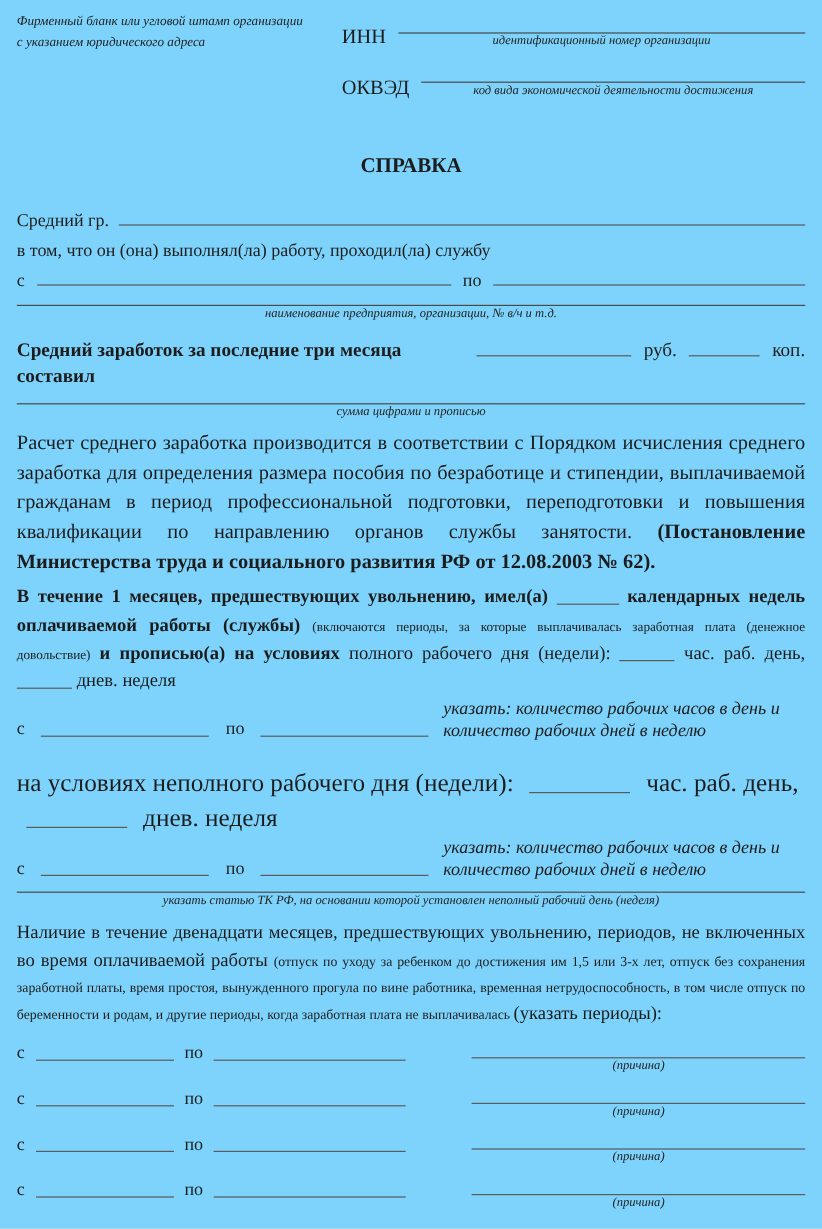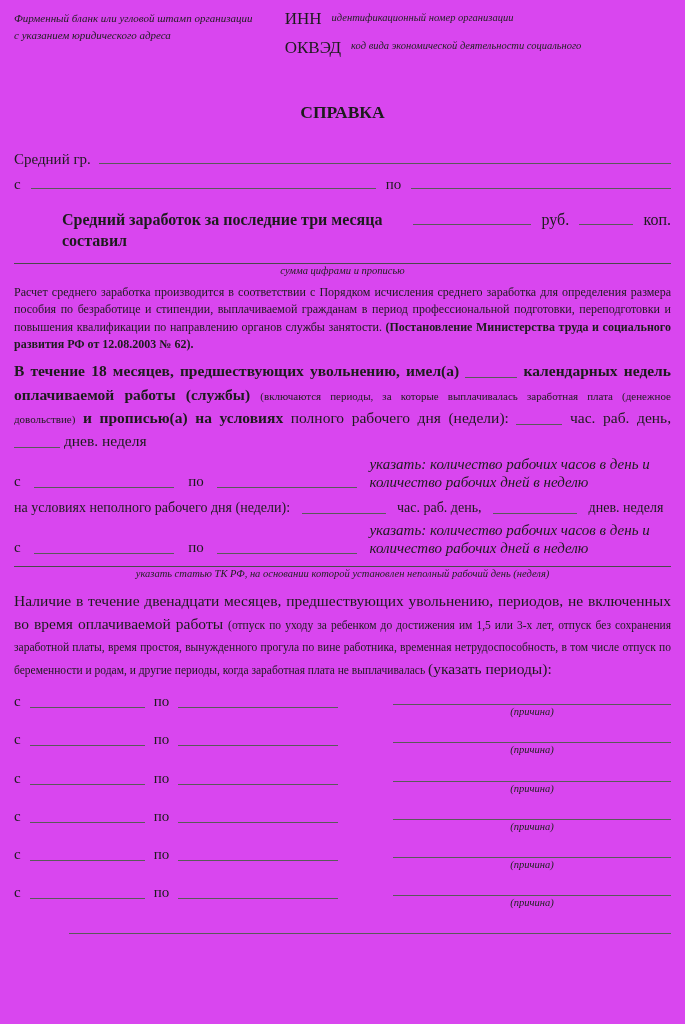--- a/index.html
+++ b/index.html
@@ -1,60 +1,60 @@
 <!DOCTYPE html>
 <html lang="ru"><head>
 <meta charset="utf-8">
 <style>
   * { margin:0; padding:0; box-sizing:border-box; }
   html,body { background:#e8e8e8; }
   .page {
-    width:685px; height:1024px; margin:0 auto; background:#d946ef;
+    width:685px; height:1024px; margin:0 auto; background:#7dd3fc;
     font-family:"Liberation Serif","DejaVu Serif",serif;
     color:#1c1c1c; font-size:15px; line-height:1.35;
     padding:8px 14px 0 14px; overflow:hidden; position:relative;
   }
   .blank { display:inline-block; border-bottom:1px solid #5a5a5a; height:14px; vertical-align:-2px; }
   .grow { flex:1 1 auto; }
   .caption-center { display:block; text-align:center; font-style:italic; font-size:10.5px; line-height:1.25; color:#222; }
   .rule { border-top:1px solid #4a4a4a; }
   .row-flex { display:flex; align-items:baseline; }
   
   .header-row { display:flex; margin-top:2px; }
   .letterhead { width:300px; font-style:italic; font-size:11px; line-height:1.5; }
   .codes { width:428px; margin-left:auto; }
   .code-row { display:flex; align-items:flex-end; }
   .code-row + .code-row { margin-top:10px; }
   .code-label { font-size:17px; line-height:1.1; margin-right:10px; }
-  .code-field { flex:1; display:flex; flex-direction:row; }
+  .code-field { flex:1; display:flex; flex-direction:column; }
   .code-line { border-bottom:1px solid #4a4a4a; height:18px; }
   
   .title-main { text-align:center; font-weight:bold; font-size:17.5px; margin-top:44px; }
   .title-sub  { text-align:center; font-weight:bold; font-size:15.5px; margin-top:2px; }
   
   .issued-row { display:flex; align-items:baseline; margin-top:24px; }
   .statement { margin-top:5px; }
   .fromto { display:flex; align-items:baseline; margin-top:5px; }
   .fromto .lbl { padding:0 10px 0 0; }
   .fromto .lbl.mid { padding:0 10px; }
   
   .rule-block { margin-top:9px; }
   
-  .earnings { margin-top:14px; font-size:16px;margin-left:48px; }
+  .earnings { margin-top:14px; font-size:16px; }
   .earnings b { font-weight:bold; }
-  .calc-note { margin-top:7px; font-size:12px; text-align:justify; line-height:1.45; }
+  .calc-note { margin-top:7px; font-size:17px; text-align:justify; line-height:1.45; }
   
   .weeks-para { margin-top:6px; font-size:15.5px; text-align:justify; line-height:1.5; }
   .weeks-para b { font-weight:bold; }
   .weeks-para .note { font-size:11px; }
   .ft-row { display:flex; align-items:flex-end; margin-top:3px; }
   .ft-left { white-space:nowrap; }
   .ft-left .blank { height:15px; }
   .hint { font-style:italic; font-size:15px; text-align:left; flex:1; padding-left:12px; line-height:1.2; }
-  .part-line { margin-top:8px; font-size:14px; }
+  .part-line { margin-top:20px; font-size:21px; }
   
   .excl-para { margin-top:10px; text-align:justify; font-size:15.5px; line-height:1.45; }
   .excl-para .note { font-size:11.5px; }
   .period-row { display:flex; margin-top:2px; }
   .pr-left { white-space:nowrap; padding-top:9px; }
   .pr-left .lbl { padding-right:9px; }
   .pr-left .lbl.mid { padding:0 9px; }
   .pr-right { flex:1; margin-left:55px; display:flex; flex-direction:column;font-family:Liberation Serif, serif; }
   .reason-line { border-bottom:1px solid #5a5a5a; height:23px; }.w46{width:46px}.w52{width:52px}.w62{width:62px}.w84{width:84px}.w115{width:115px}.w135{width:135px}.w140{width:140px}
   .w160{width:160px}.w345{width:345px}
@@ -74,56 +74,61 @@
         <span class="code-label">ИНН</span>
         <span class="code-field">
           <span class="code-line"></span>
           <span class="caption-center">идентификационный номер организации</span>
         </span>
       </div>
       <div class="code-row">
         <span class="code-label">ОКВЭД</span>
         <span class="code-field">
           <span class="code-line"></span>
-          <span class="caption-center">код вида экономической деятельности социального</span>
+          <span class="caption-center">код вида экономической деятельности достижения</span>
         </span>
       </div>
     </div>
   </div>
 
   <div class="title-main">СПРАВКА</div>
 
   <div class="issued-row">
     <span>Средний гр.</span>
     <span class="blank grow" style="margin-left:8px"></span>
   </div>
+  <div class="statement">в том, что он (она) выполнял(ла) работу, проходил(ла) службу</div>
   <div class="fromto">
     <span class="lbl">с</span>
     <span class="blank w345"></span>
     <span class="lbl mid">по</span>
     <span class="blank grow"></span>
   </div>
 
+  <div class="rule-block">
+    <div class="rule"></div>
+    <span class="caption-center">наименование предприятия, организации, № в/ч и т.д.</span>
+  </div>
 
   <div class="earnings row-flex">
     <b>Средний заработок за последние три месяца составил</b>
     <span class="blank w135" style="margin:0 10px"></span>
     <span>руб.</span>
     <span class="blank w62" style="margin:0 10px"></span>
     <span>коп.</span>
   </div>
 
   <div class="rule-block" style="margin-top:11px">
     <div class="rule"></div>
     <span class="caption-center">сумма цифрами и прописью</span>
   </div>
 
   <p class="calc-note"><span>Расчет среднего заработка производится в соответствии с Порядком исчисления среднего заработка для определения размера пособия по безработице и стипендии, выплачиваемой гражданам в период профессиональной подготовки, переподготовки и повышения квалификации по направлению органов службы занятости. </span><b>(Постановление Министерства труда и социального развития РФ от 12.08.2003 № 62).</b></p>
 
-  <p class="weeks-para"><b>В течение 18 месяцев, предшествующих увольнению, имел(а)</b>
+  <p class="weeks-para"><b>В течение 1 месяцев, предшествующих увольнению, имел(а)</b>
     <span class="blank w52"></span>
     <b>календарных недель оплачиваемой работы (службы)</b>
     <span class="note">(включаются периоды, за которые выплачивалась заработная плата (денежное довольствие)</span>
     <b>и прописью(а) на условиях</b>
     <span>полного рабочего дня (недели):</span>
     <span class="blank w46"></span>
     <span>час. раб. день,</span>
     <span class="blank w46"></span>
     <span>днев. неделя</span>
   </p>

